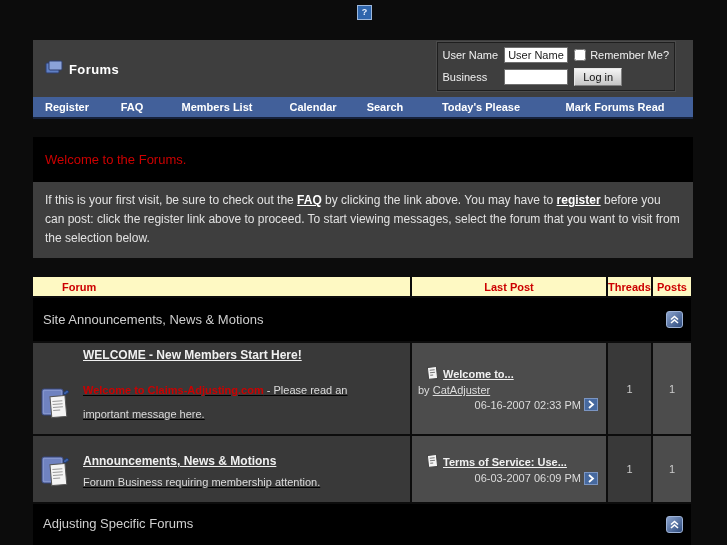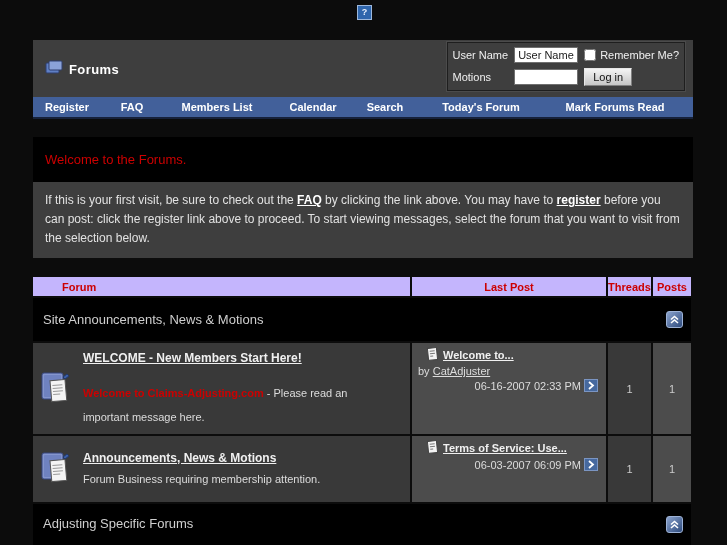--- a/index.html
+++ b/index.html
@@ -18,21 +18,21 @@
   }
   .container { position:absolute; left:33px; top:40px; width:660px; }
 
   
   .header {
     height:57px; background:#3e3e3e; position:relative;
   }
   .logo { position:absolute; left:12px; top:20px; display:flex; align-items:center; gap:6px; }
   .logo-text { color:#ffffff; font-weight:bold; font-size:13px; letter-spacing:.4px; }
   .login-box {
-    position:absolute; right:8px; top:2px;
+    position:absolute; right:18px; top:2px;
     border:1px solid #1e1e1e; outline:1px solid #4b4b4b;
     padding:4px 5px; display:grid; grid-template-columns:auto auto auto; 
     grid-row-gap:5px; grid-column-gap:6px; align-items:center;
   }
   .login-label { color:#f0f0f0; font-size:11px; white-space:nowrap; }
   .login-input {
     width:64px; height:16px; background:#ffffff; border:1px solid #6f6f6f;
     font-size:11px; color:#1a1a1a; padding:0 3px; font-family:"Liberation Sans",sans-serif;
   }
   .remember { display:flex; align-items:center; gap:4px; }
@@ -76,48 +76,48 @@
   .intro p { color:#e2e2e2; font-size:12px; line-height:19px; }
   .intro a { color:#ffffff; font-weight:bold; text-decoration:underline; cursor:pointer; }
 
   
   .forum-table {
     margin-top:19px; display:grid;
     grid-template-columns:377px 194px 43px 38px;
     gap:2px; background:#0c0c0c;
   }
   .th {
-    background:#c4b5fd; color:#cc0000; font-size:11px; font-weight:bold;
+    background:#fef9c3; color:#cc0000; font-size:11px; font-weight:bold;
     height:19px; display:flex; align-items:center; justify-content:center;
   }
   .th-forum { justify-content:flex-start; padding-left:29px; }
   .section-head {
     grid-column:1 / -1; background:#000000; height:43px;
     display:flex; align-items:center; padding:0 8px 0 10px;
   }
   .section-head .title { color:#cfcfcf; font-size:13px; flex:1; }
   .collapse-btn {
     width:17px; height:17px; border-radius:3px; cursor:pointer;
     background:linear-gradient(135deg,#8aa2cc,#2d4a7d);
     border:1px solid #9db2d6; display:flex; align-items:center; justify-content:center;
   }
   .cell-dark { background:#393939; }
   .cell-light { background:#4c4c4c; }
-  .forum-cell { display:flex; align-items:center; padding:8px; }
+  .forum-cell { display:flex; align-items:flex-end; padding:8px;text-decoration:underline; }
   .forum-icon { flex:0 0 30px; margin-right:12px; }
   .forum-info .f-title {
     color:#f0f0f0; font-size:12px; font-weight:bold; text-decoration:underline;
     cursor:pointer; display:inline-block;
   }
   .row-tall .forum-info .f-title { margin-bottom:16px; }
   .row-short .forum-info .f-title { margin-bottom:2px; }
   .f-desc { font-size:11px; color:#dcdcdc; max-width:290px; line-height:24px; }
   .f-desc .hot { color:#cc0000; font-weight:bold; }
   .lastpost-cell {
-    display:flex; flex-direction:column; 
+    display:flex; flex-direction:column; justify-content:center;
     padding:4px 8px 4px 6px; font-size:11px; color:#dcdcdc;
   }
   .lp-line1 { display:flex; align-items:center; gap:4px; margin-left:8px; }
   .lp-title { color:#f0f0f0; font-weight:bold; text-decoration:underline; cursor:pointer; }
   .lp-by { margin-top:2px; }
   .lp-author { text-decoration:underline; cursor:pointer; color:#dcdcdc; }
   .lp-date { margin-top:2px; display:flex; align-items:center; justify-content:flex-end; gap:3px; }
   .goto-icon {
     width:14px; height:13px; background:#46699f; border:1px solid #7b95c2;
     display:flex; align-items:center; justify-content:center; cursor:pointer;
@@ -148,33 +148,33 @@
       <span class="logo-text">Forums</span>
     </div>
 
     <div class="login-box">
       <span class="login-label">User Name</span>
       <input class="login-input" type="text" value="User Name" style="">
       <label class="remember">
         <input type="checkbox" style="">
         <span>Remember Me?</span>
       </label>
-      <span class="login-label">Motions</span>
+      <span class="login-label">Business</span>
       <input class="login-input" type="password" style="">
       <button class="login-btn">Log in</button>
     </div>
   </div>
 
   <div class="navbar">
     <span class="nav-item">Register</span>
     <span class="nav-item">FAQ</span>
     <span class="nav-item">Members List</span>
     <span class="nav-item">Calendar</span>
     <span class="nav-item">Search</span>
-    <span class="nav-item">Today's Forum</span>
+    <span class="nav-item">Today's Please</span>
     <span class="nav-item">Mark Forums Read</span>
   </div>
 
   <div class="welcome-bar">
     <span>Welcome to the Forums.</span>
   </div>
 
   <div class="intro">
     <p><span>If this is your first visit, be sure to check out the </span><a>FAQ</a><span> by clicking the link above. You may have to </span><a>register</a><span> before you can post: click the register link above to proceed. To start viewing messages, select the forum that you want to visit from the selection below.</span></p>
   </div>

